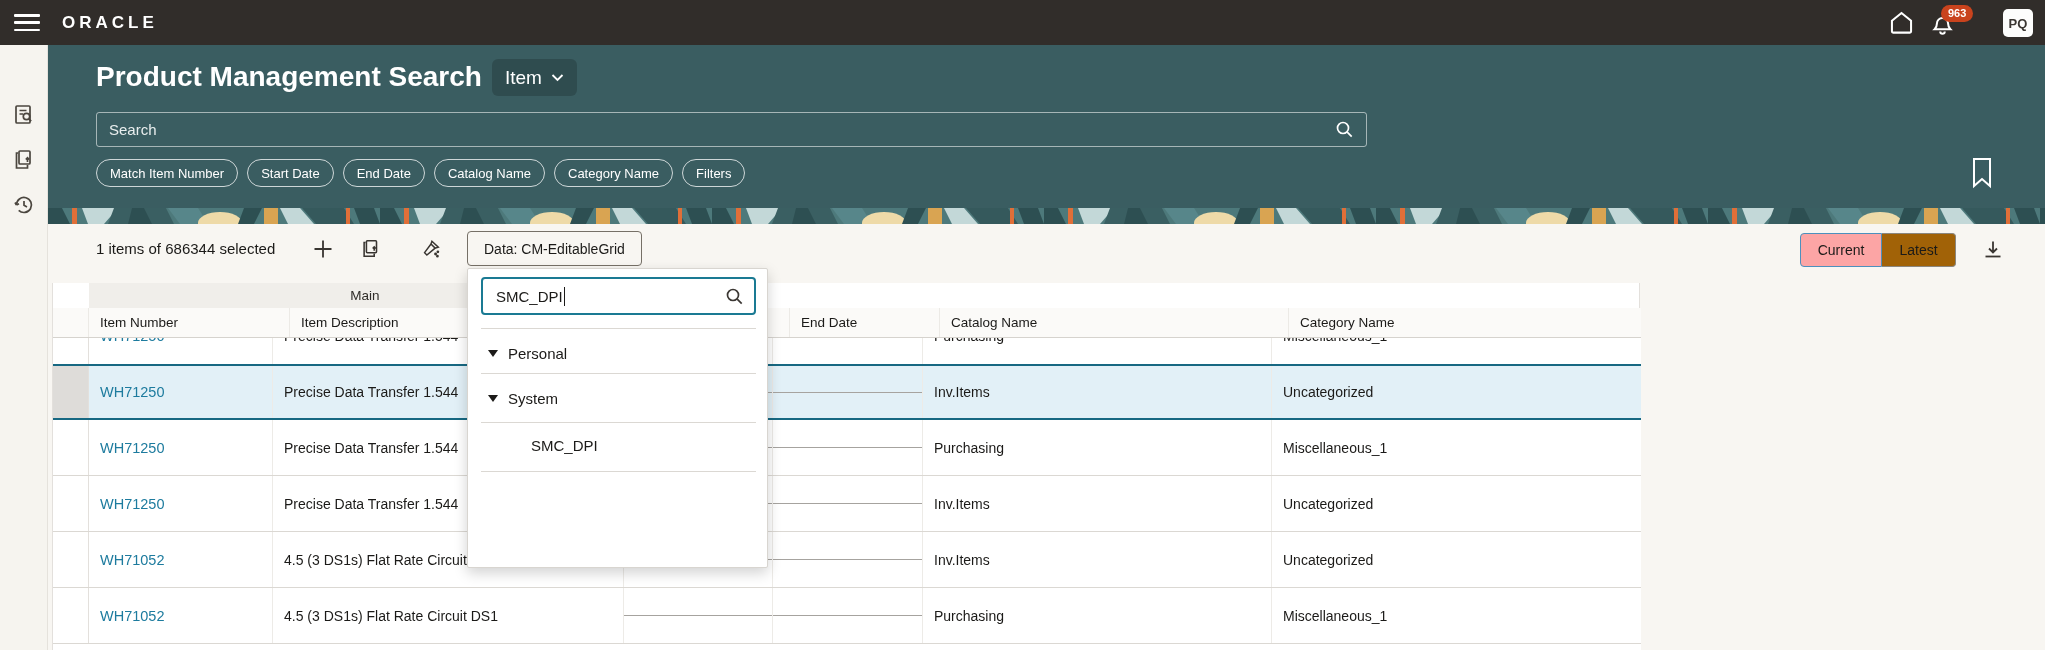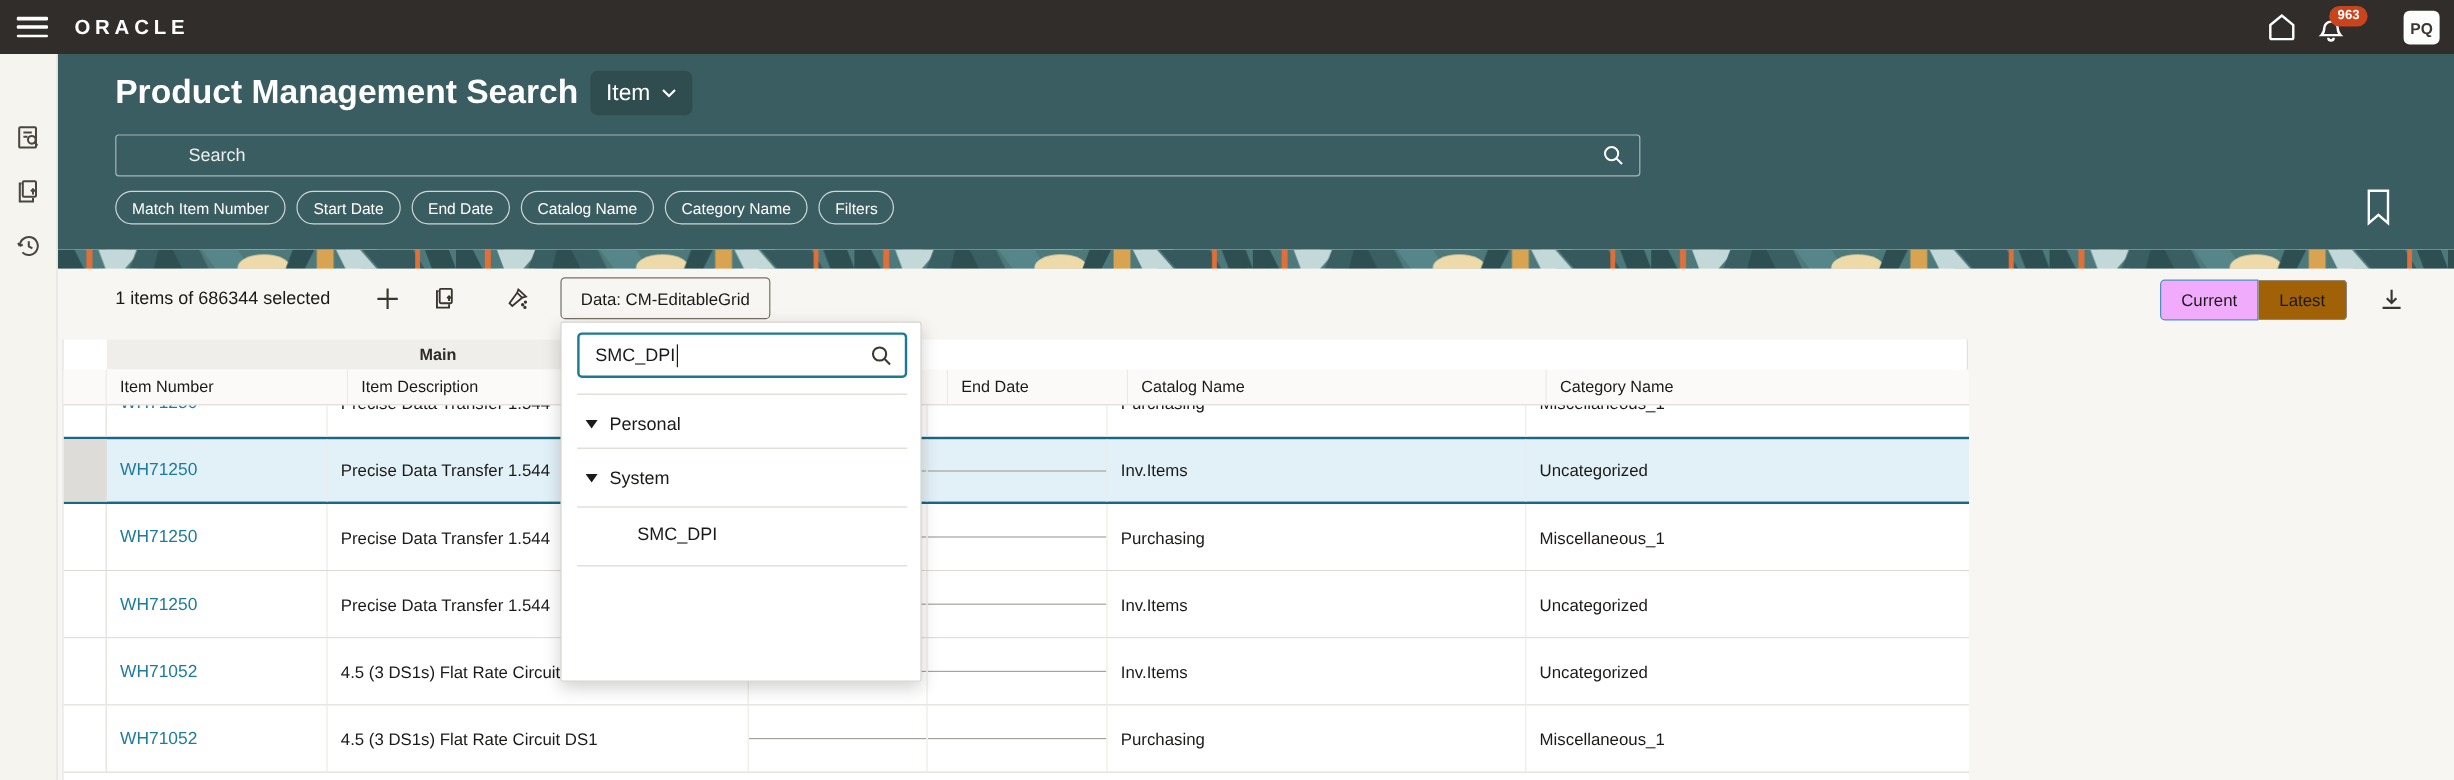--- a/index.html
+++ b/index.html
@@ -17,41 +17,41 @@
 
   
   .sidebar{position:absolute;left:0;top:45px;width:48px;height:605px;background:#f6f4ef;border-right:1px solid #e5e2dc;z-index:5;}
   .sb-icon{position:absolute;left:12px;width:24px;height:24px;color:#4b463f;cursor:pointer;}
 
   
   .teal{position:absolute;left:48px;top:45px;width:1997px;height:163px;background:#3a5d61;z-index:4;}
   .page-title{position:absolute;left:48px;top:16px;color:#fff;font-size:28px;font-weight:700;}
   .scope-chip{position:absolute;left:444px;top:14px;height:37px;background:rgba(0,0,0,0.18);border-radius:6px;display:flex;align-items:center;gap:9px;padding:0 13px;color:#fff;font-size:19px;cursor:pointer;}
   .big-search{position:absolute;left:48px;top:67px;width:1271px;height:35px;border:1px solid rgba(255,255,255,0.55);border-radius:3px;display:flex;align-items:center;color:#e9eeee;font-size:15px;padding:0 12px;cursor:text;}
-  .big-search .ph{flex:1;margin-left:48px;}
+  .big-search .ph{flex:1;}
   .chips{position:absolute;left:48px;top:114px;display:flex;gap:9px;}
   .chip{height:28px;border:1px solid rgba(255,255,255,0.75);border-radius:15px;color:#fff;font-size:13px;display:flex;align-items:center;padding:0 13px;cursor:pointer;white-space:nowrap;}
   .bookmark{position:absolute;left:1922px;top:112px;width:24px;height:32px;color:#fff;cursor:pointer;}
 
   
   .strip{position:absolute;left:48px;top:208px;width:1997px;height:16px;z-index:4;line-height:0;}
 
   
   .summary{position:absolute;left:96px;top:240px;font-size:15px;color:#1b1a18;}
   .tool-icon{position:absolute;top:238px;width:22px;height:22px;color:#393531;cursor:pointer;}
   .view-btn{position:absolute;left:467px;top:231px;height:35px;border:1px solid #767067;border-radius:4px;background:transparent;font-size:14px;color:#1b1a18;padding:0 16px;display:flex;align-items:center;cursor:pointer;}
   .segmented{position:absolute;left:1800px;top:233px;height:34px;display:flex;}
   .seg{height:34px;display:flex;align-items:center;justify-content:center;font-size:14px;color:#1b1a18;cursor:pointer;}
-  .seg.current{width:82px;background:#f0abfc;border:1px solid #4c90bd;border-radius:4px 0 0 4px;z-index:2;}
+  .seg.current{width:82px;background:#fca5a5;border:1px solid #4c90bd;border-radius:4px 0 0 4px;z-index:2;}
   .seg.latest{width:74px;background:#a16207;border:1px solid #8b867e;border-left:none;border-radius:0 4px 4px 0;}
   .dl-icon{position:absolute;left:1981px;top:238px;width:24px;height:24px;color:#393531;cursor:pointer;}
 
   
   .table{position:absolute;left:52px;top:283px;width:1588px;height:367px;background:#fff;border-left:1px solid #e3e0dc;border-right:1px solid #e3e0dc;z-index:3;}
-  .grp-row{position:absolute;left:0;top:0;width:1588px;height:25px;font-weight:bold;}
+  .grp-row{position:absolute;left:0;top:0;width:1588px;height:25px;}
   .grp{position:absolute;top:0;height:25px;background:#f0eeea;color:#2f2c29;font-size:13.5px;display:flex;align-items:center;justify-content:center;}
   .grp.main{left:36px;width:552px;}
   .grp.itemcat{left:588px;width:1000px;border-left:1px solid #fff;}
   .hdr-row{position:absolute;left:0;top:25px;width:1588px;height:30px;background:#fbfaf8;border-bottom:1px solid #d6d3ce;display:flex;}
   .hdr-cell{height:100%;display:flex;align-items:center;padding-left:11px;font-size:13.5px;color:#1b1a18;border-right:1px solid #eceae6;cursor:pointer;}
   .rows-vp{position:absolute;left:0;top:55px;width:1588px;height:312px;overflow:hidden;}
   .trow{display:flex;width:1588px;height:56px;border-bottom:1px solid #dbd8d3;background:#fff;}
   .trow.clipped{margin-top:-30px;border-bottom:none;}
   .trow.selected{background:#e2f0f7;border-top:2px solid #176882;border-bottom:2px solid #176882;}
   .trow.stub{border-bottom:none;}

